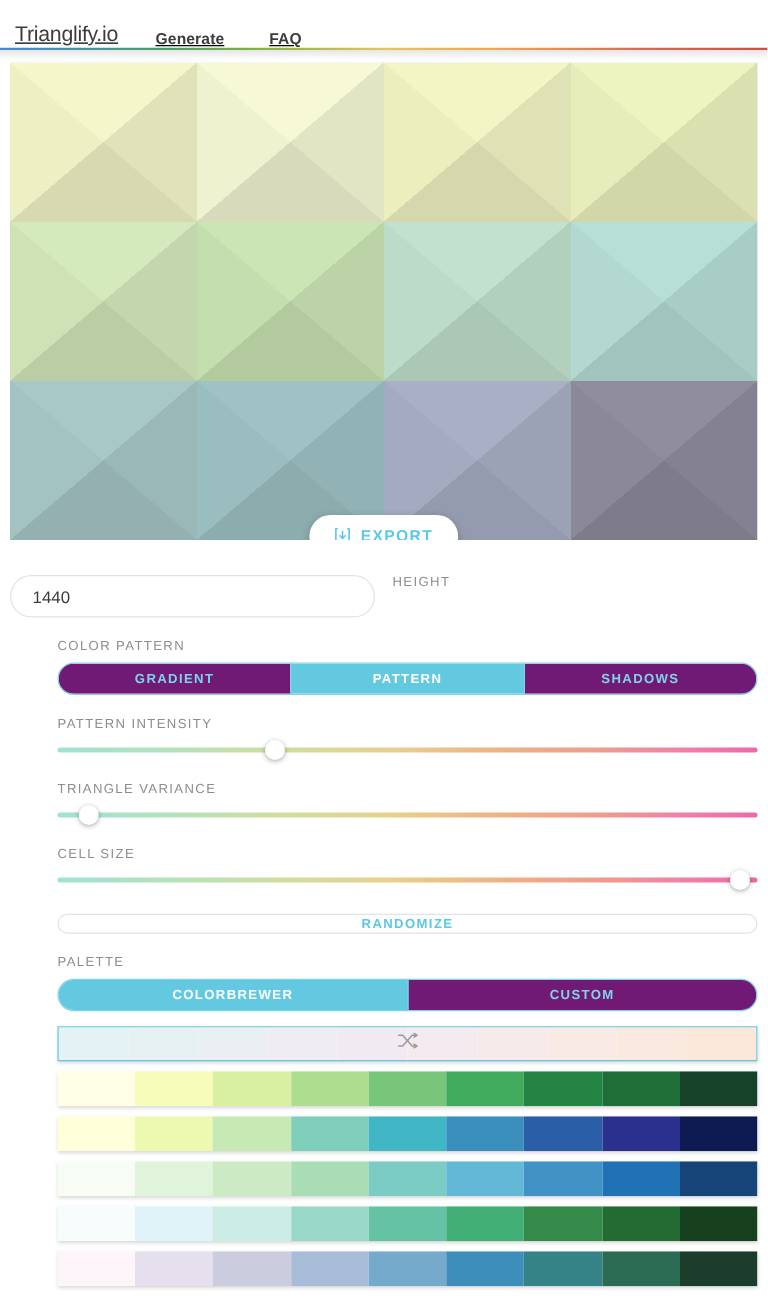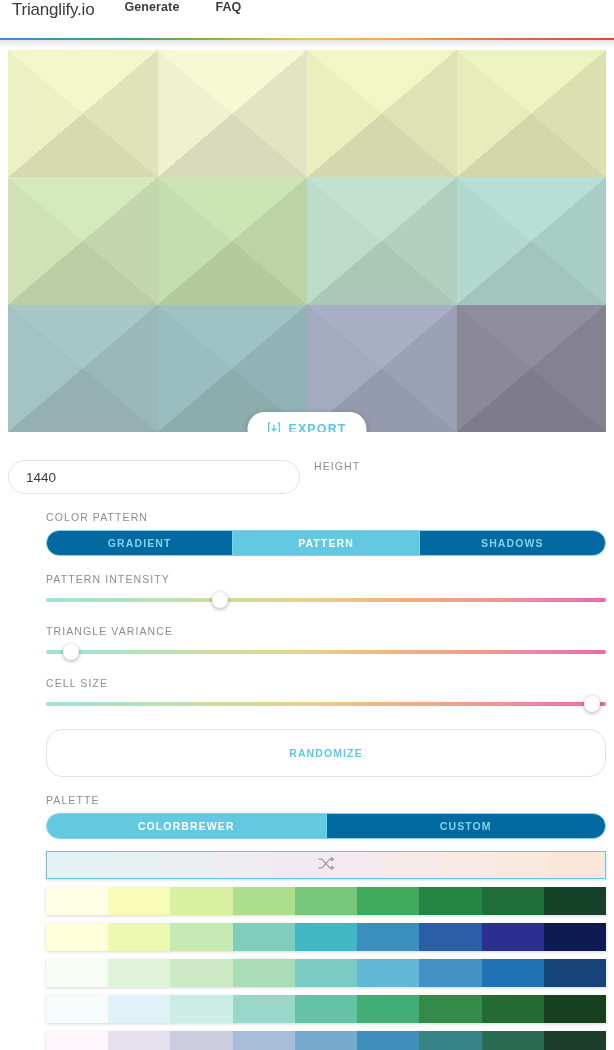--- a/index.html
+++ b/index.html
@@ -7,24 +7,25 @@
     width: 614px; height: 1050px;
     background: #ffffff;
     font-family: "Liberation Sans", sans-serif;
     overflow: hidden;
   }
 
   
   .navbar {
     height: 38px;
     display: flex;
-    align-items: flex-start;
+    align-items: flex-end;
     padding: 0 0 0 12px;
     background: #ffffff;
     position: relative;
+    text-decoration: underline;
   }
   .brand {
     font-size: 17px;
     color: #3c3c3c;
     letter-spacing: -0.2px;
     margin-right: 30px;
     font-weight: 400;
   }
   .navlink {
     font-size: 12.5px;
@@ -122,21 +123,21 @@
   }
   .segmented .seg {
     flex: 1;
     display: flex;
     align-items: center;
     justify-content: center;
     font-size: 10.5px;
     font-weight: 700;
     letter-spacing: 1.1px;
     color: #7fd3e8;
-    background: #0369a1;
+    background: #701a75;
     cursor: pointer;
     border-right: 1px solid #7fd3e8;
   }
   .segmented .seg:last-child { border-right: none; }
   .segmented .seg.active { background: #62c9e0; color: #ffffff; }
 
   
   .slider {
     position: relative;
     height: 16px;
@@ -157,21 +158,21 @@
     width: 16px; height: 16px;
     margin-left: -8px;
     border-radius: 50%;
     background: #ffffff;
     box-shadow: 0 1px 4px rgba(0,0,0,0.35);
     cursor: pointer;
   }
 
   .pill-btn {
     width: 100%;
-    height: 48px;
+    height: 16px;
     border: 1px solid #e3e3e3;
     border-radius: 17px;
     background: #fff;
     font-size: 10.5px;
     font-weight: 700;
     letter-spacing: 1.1px;
     color: #5bc8e8;
     cursor: pointer;
     font-family: "Liberation Sans", sans-serif;
   }

